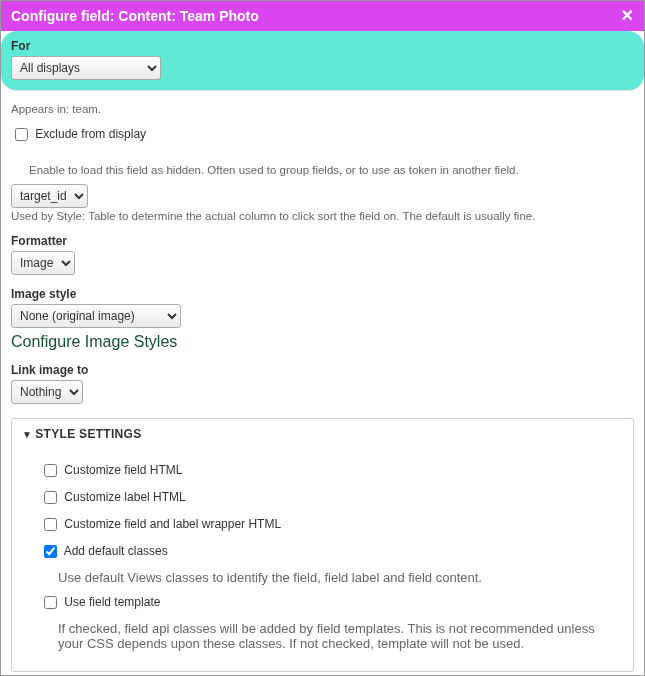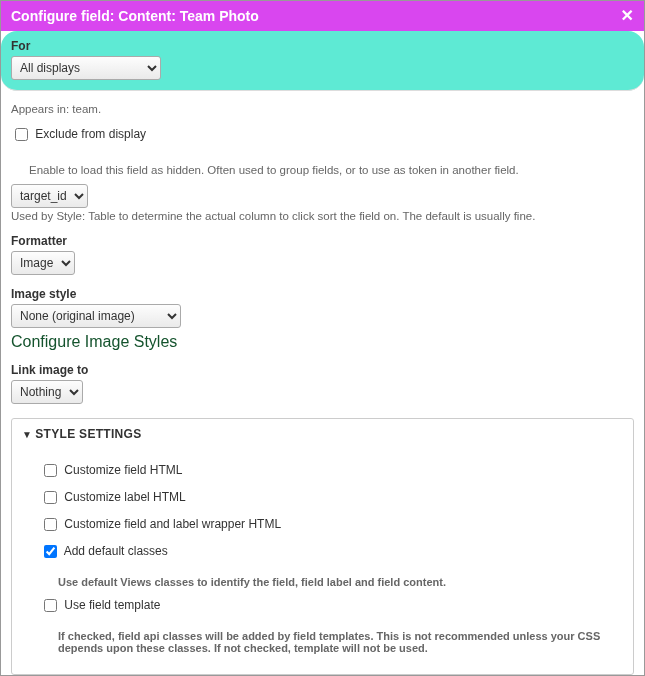--- a/index.html
+++ b/index.html
@@ -94,23 +94,22 @@
   }
   details.style-settings > summary::before {
     content: "▼ ";
     font-size: 10px;
   }
   details.style-settings .inner {
     padding: 4px 10px 12px 28px;
   }
   .sub-help {
     color: #666;
-    font-size: 11px;
-    margin: 15px 0 0 18px;
-    font-weight: bold;
+    font-size: 13px;
+    margin: 9px 0 0 18px;
   }
   input[type=checkbox] {
     margin-right: 4px;
     vertical-align: middle;
   }
 </style>
 </head>
 <body>
 
 <div class="modal">

